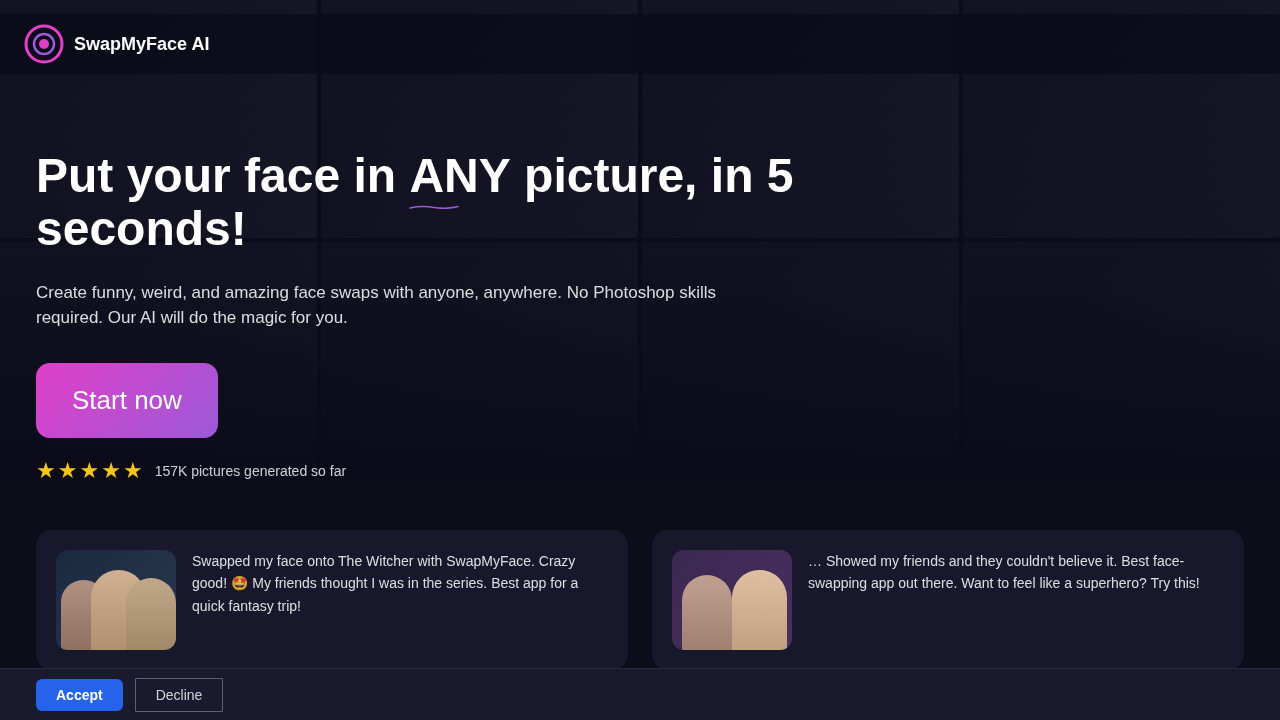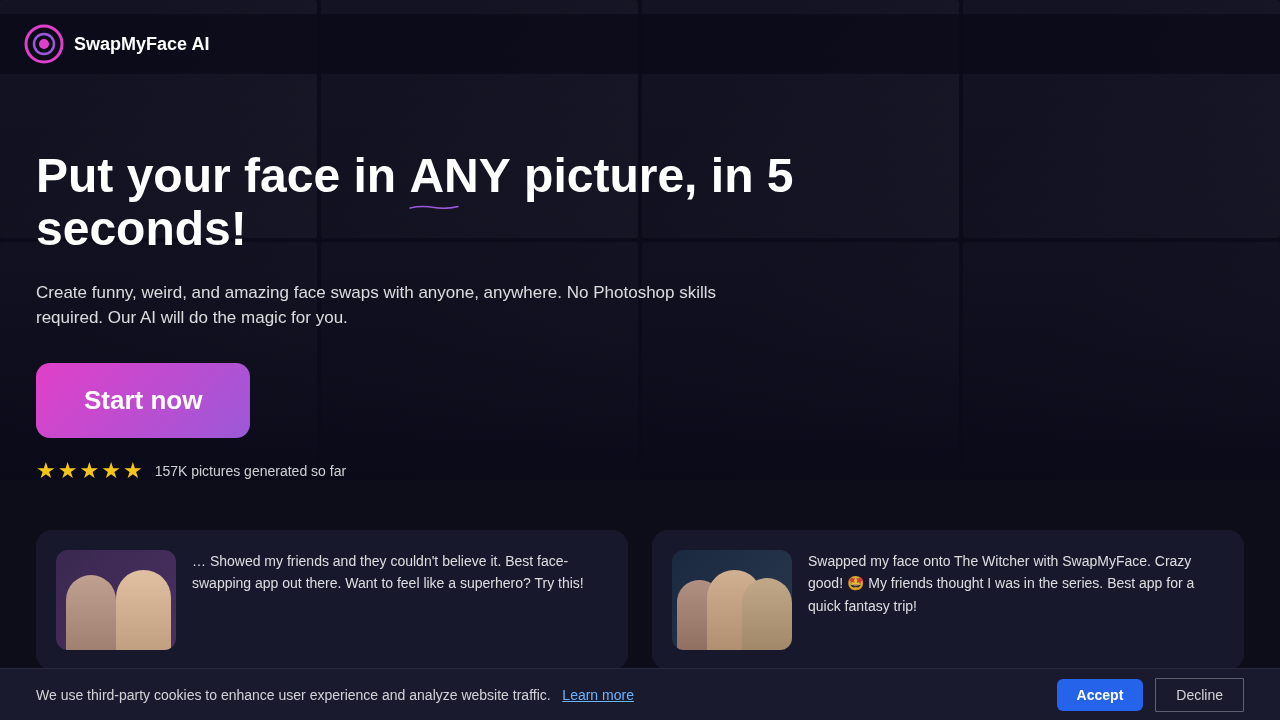--- a/index.html
+++ b/index.html
@@ -168,23 +168,23 @@
     }
 
     .start-btn {
       margin-top: 32px;
       display: inline-flex;
       align-items: flex-end;
       background: linear-gradient(135deg, #e040c8, #9b59d8);
       color: #fff;
       border: none;
       border-radius: 14px;
-      padding: 22px 48px;
+      padding: 22px 36px;
       font-size: 26px;
-      font-weight: 700;
+      font-weight: 400;
       cursor: pointer;
     }
 
     .stars-row {
       margin-top: 20px;
       display: flex;
       align-items: center;
       gap: 10px;
     }
 
@@ -483,43 +483,38 @@
     <div class="stars-row">
       <span class="stars">★★★★★</span>
       <span class="stars-label">157K pictures generated so far</span>
     </div>
   </div>
 
   <div class="testimonials">
 
     <div class="testimonial-card">
       <div class="testimonial-image">
-        <div class="timage-inner">
-          <div class="timage-face1"></div>
-          <div class="timage-face2"></div>
-        </div>
-      </div>
-      <p class="testimonial-text">… Showed my friends and they couldn't believe it. Best face-swapping app out there. Want to feel like a superhero? Try this!</p>
-    </div>
-
-    <div class="testimonial-card">
-      <div class="testimonial-image">
         <div class="timage-inner timage-witcher">
           <div class="timage-face-w1"></div>
           <div class="timage-face-w2"></div>
           <div class="timage-face-w3"></div>
         </div>
       </div>
       <p class="testimonial-text">Swapped my face onto The Witcher with SwapMyFace. Crazy good! 🤩 My friends thought I was in the series. Best app for a quick fantasy trip!</p>
     </div>
+
+    <div class="testimonial-card">
+      <div class="testimonial-image">
+        <div class="timage-inner">
+          <div class="timage-face1"></div>
+          <div class="timage-face2"></div>
+        </div>
+      </div>
+      <p class="testimonial-text">… Showed my friends and they couldn't believe it. Best face-swapping app out there. Want to feel like a superhero? Try this!</p>
+    </div>
   </div>
 
 </section>
 
 <div class="cookie-banner">
-  <span class="cookie-text">
-    <span>We use third-party cookies to enhance user experience and analyze website traffic.</span>
-    &nbsp;
-    <a class="learn-more-link" href="#">Learn more</a>
-  </span>
   <button class="accept-btn">Accept</button>
   <button class="decline-btn">Decline</button>
 </div>
 
 </body></html>

